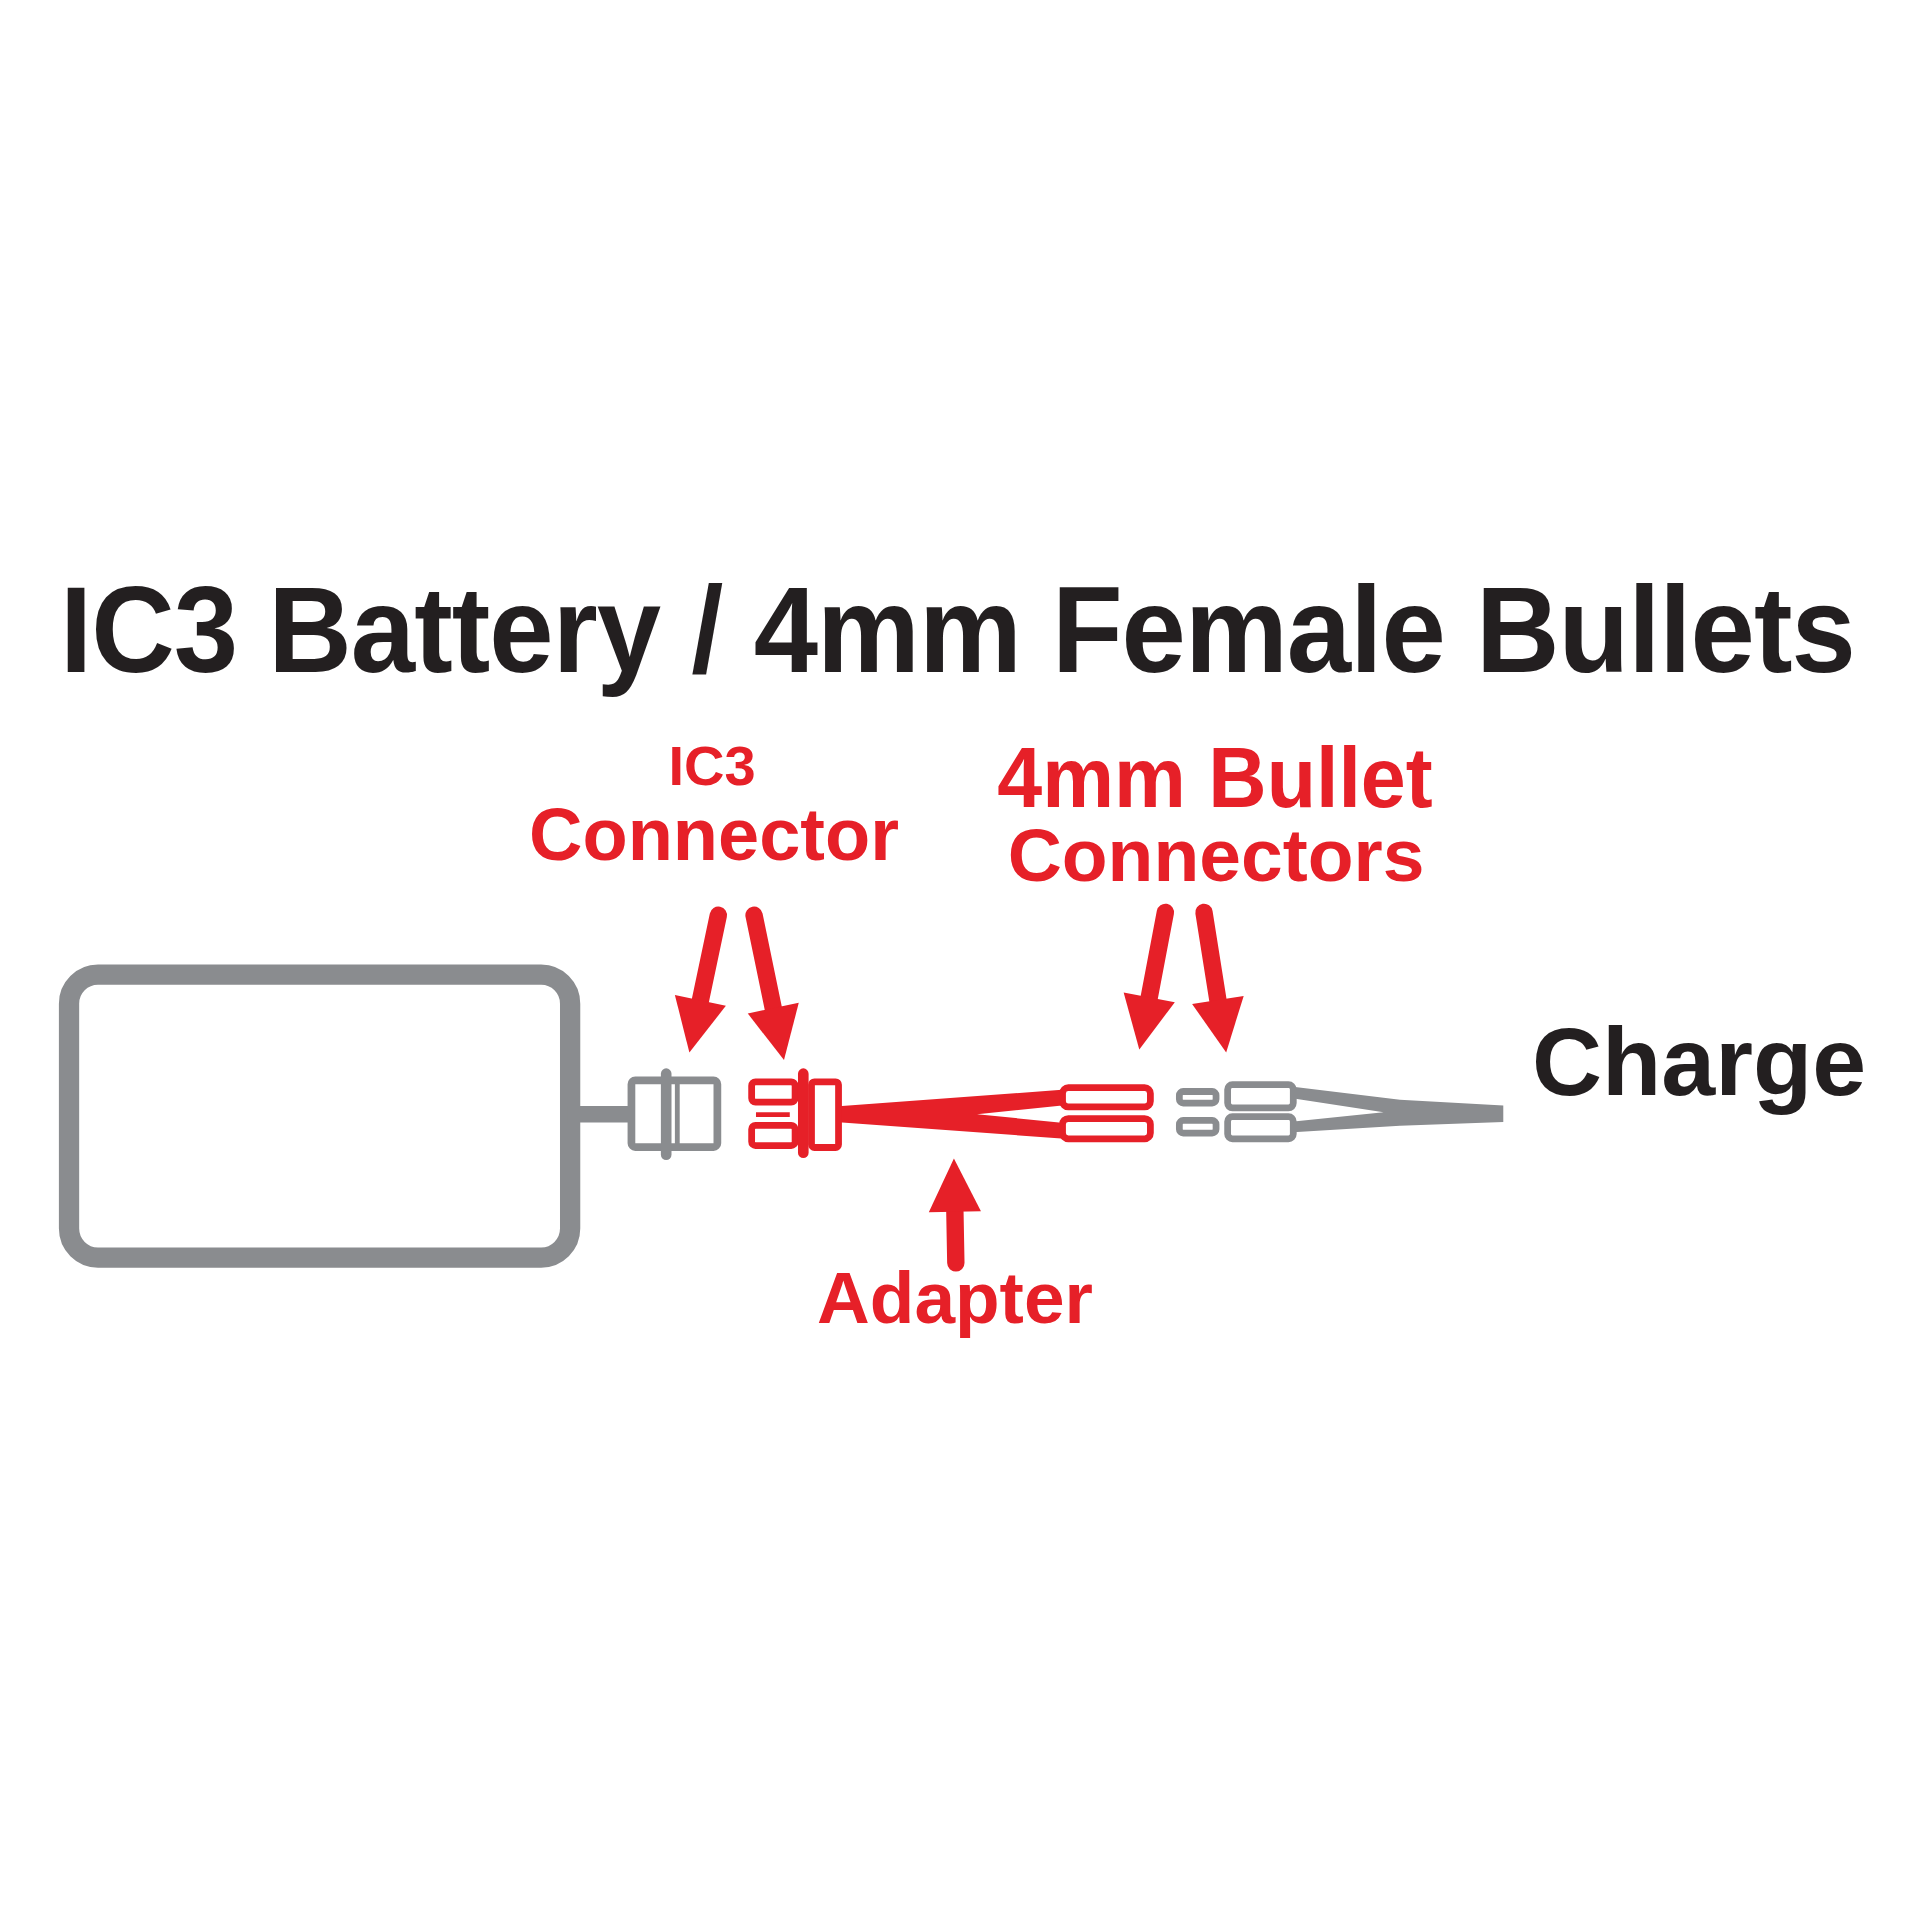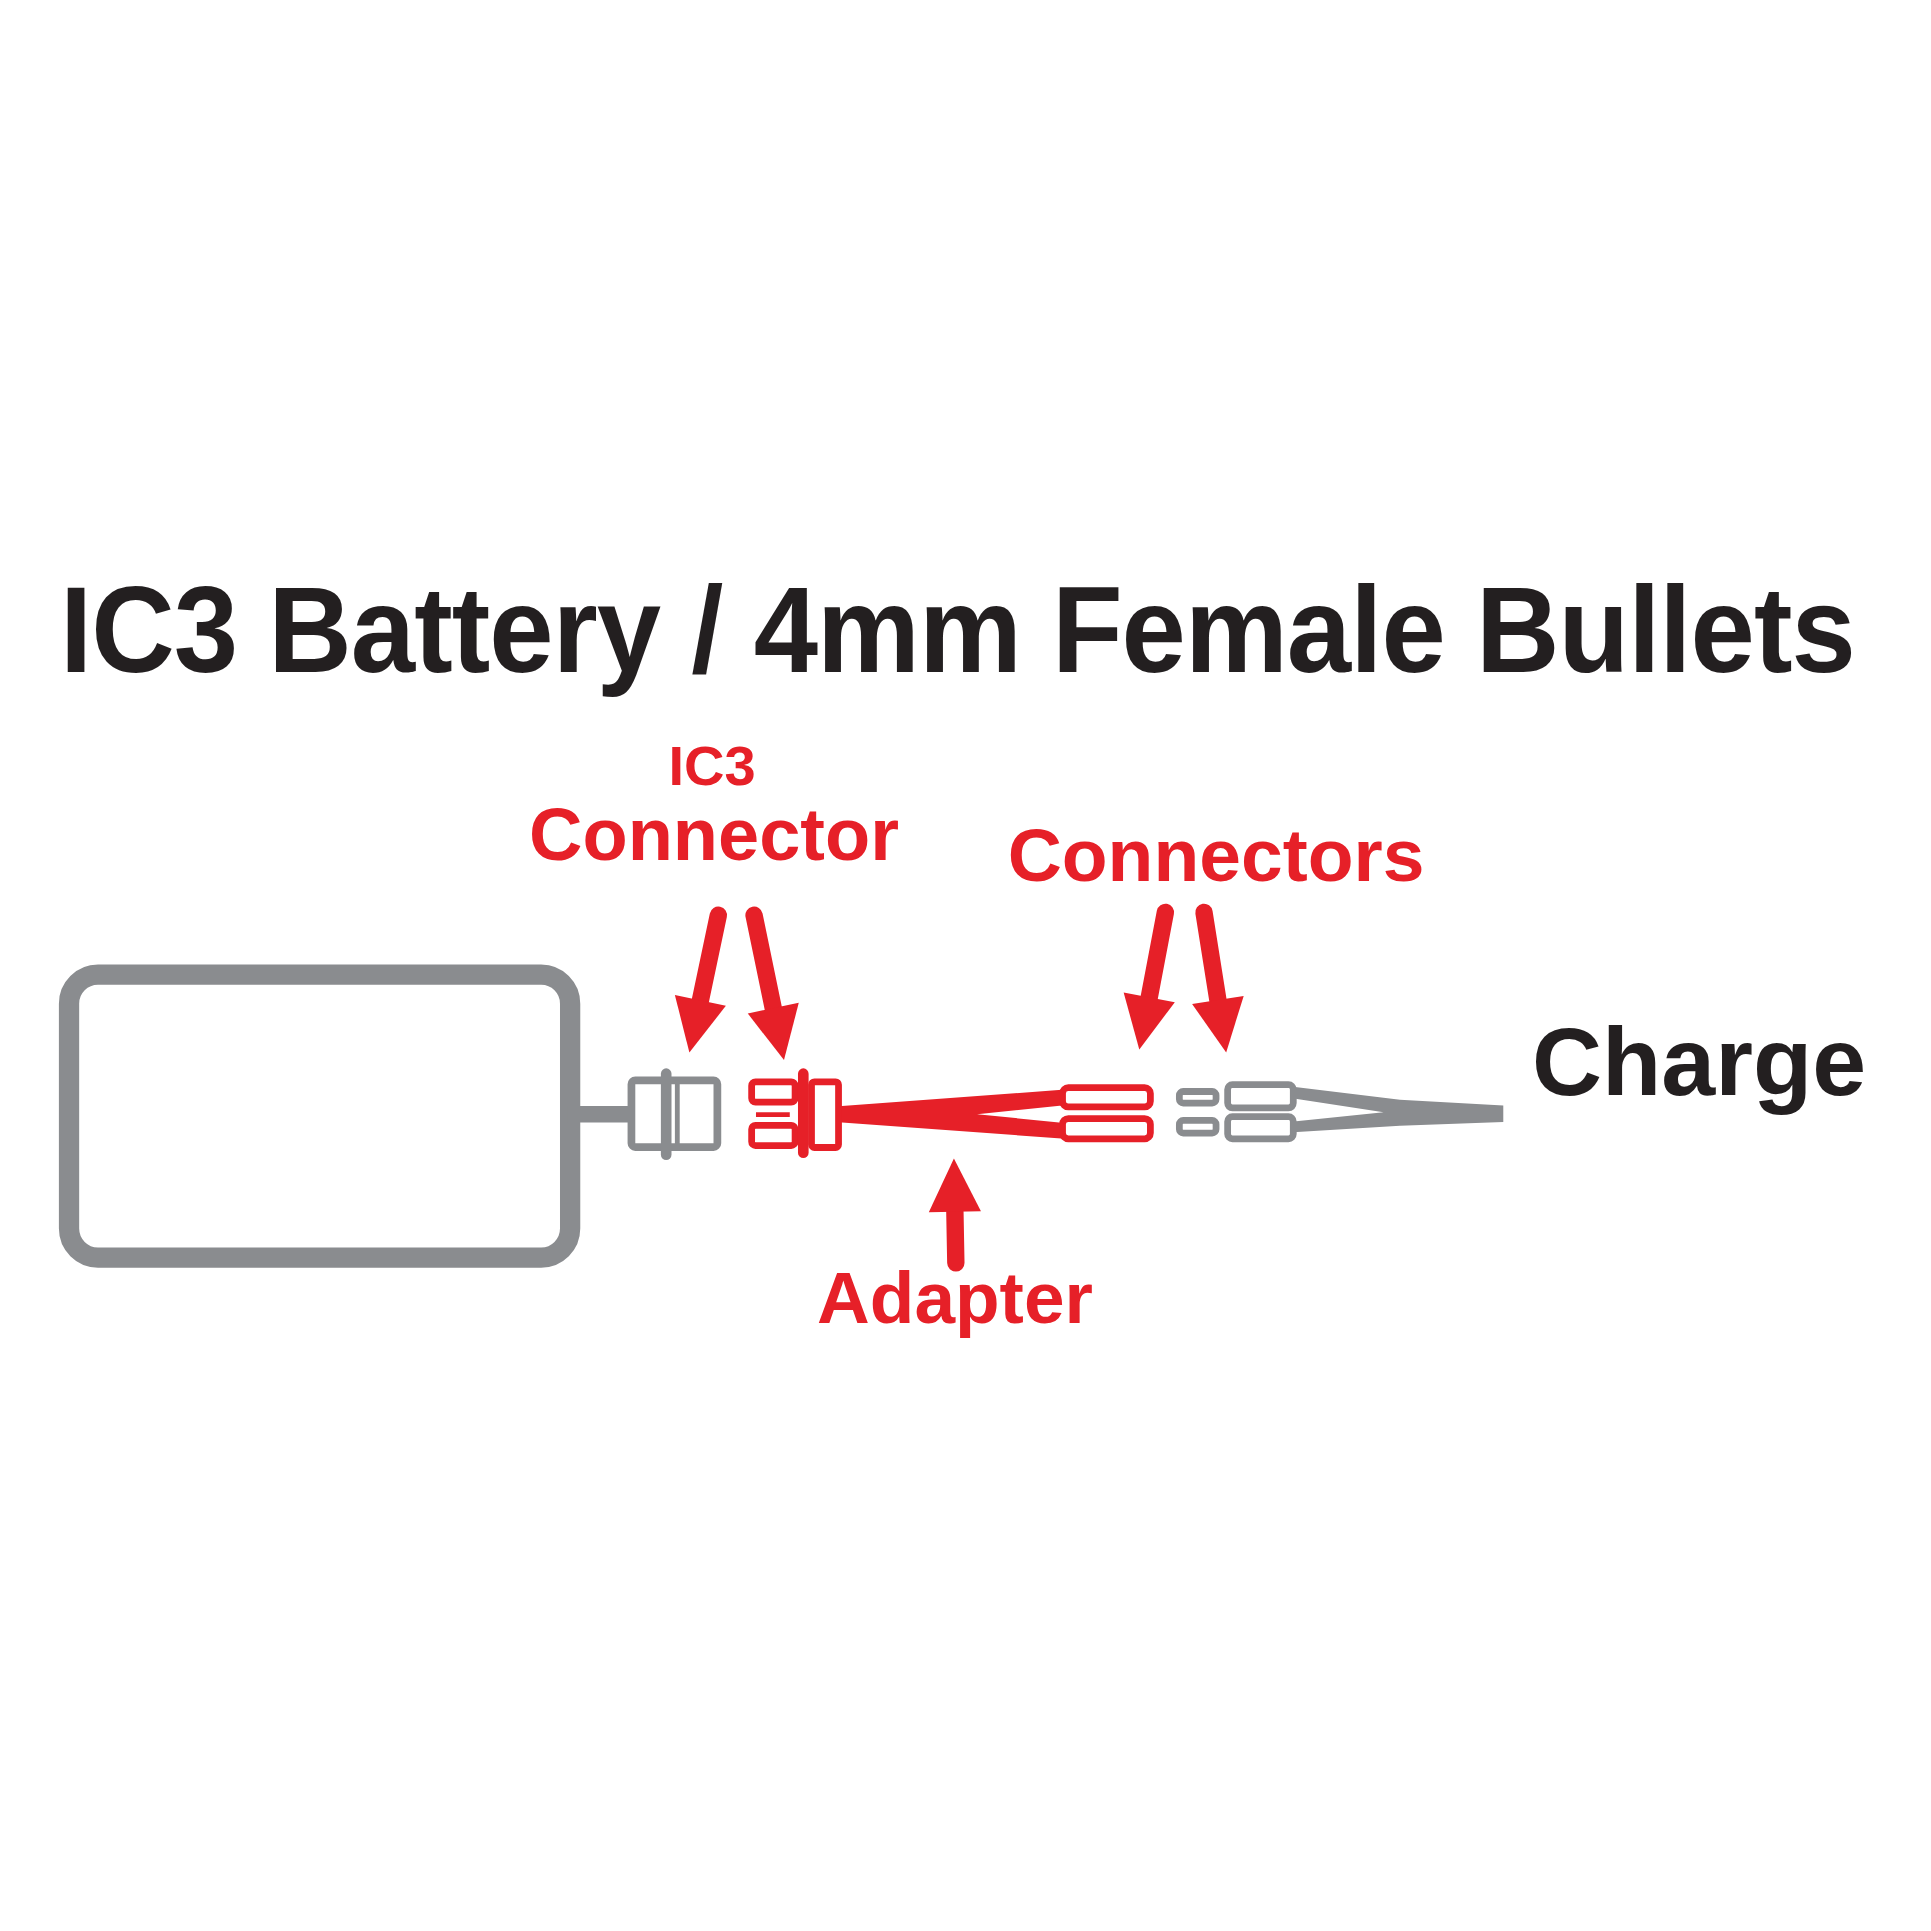--- a/index.html
+++ b/index.html
@@ -91,20 +91,23 @@
     <span class="sx">IC3 Battery / 4mm Female Bullets</span>
   </div>
 
   <div class="txt red center t-ic3">
     <span class="sx">IC3</span>
   </div>
   <div class="txt red center t-conn1">
     <span class="sx">Connector</span>
   </div>
 
+  <div class="txt red center t-4mm">
+    <span class="sx">4mm Bullet</span>
+  </div>
   <div class="txt red center t-conn2">
     <span class="sx">Connectors</span>
   </div>
 
   <div class="txt red center t-adapter">
     <span class="sx">Adapter</span>
   </div>
 
 
   <div class="txt black center t-lead">

